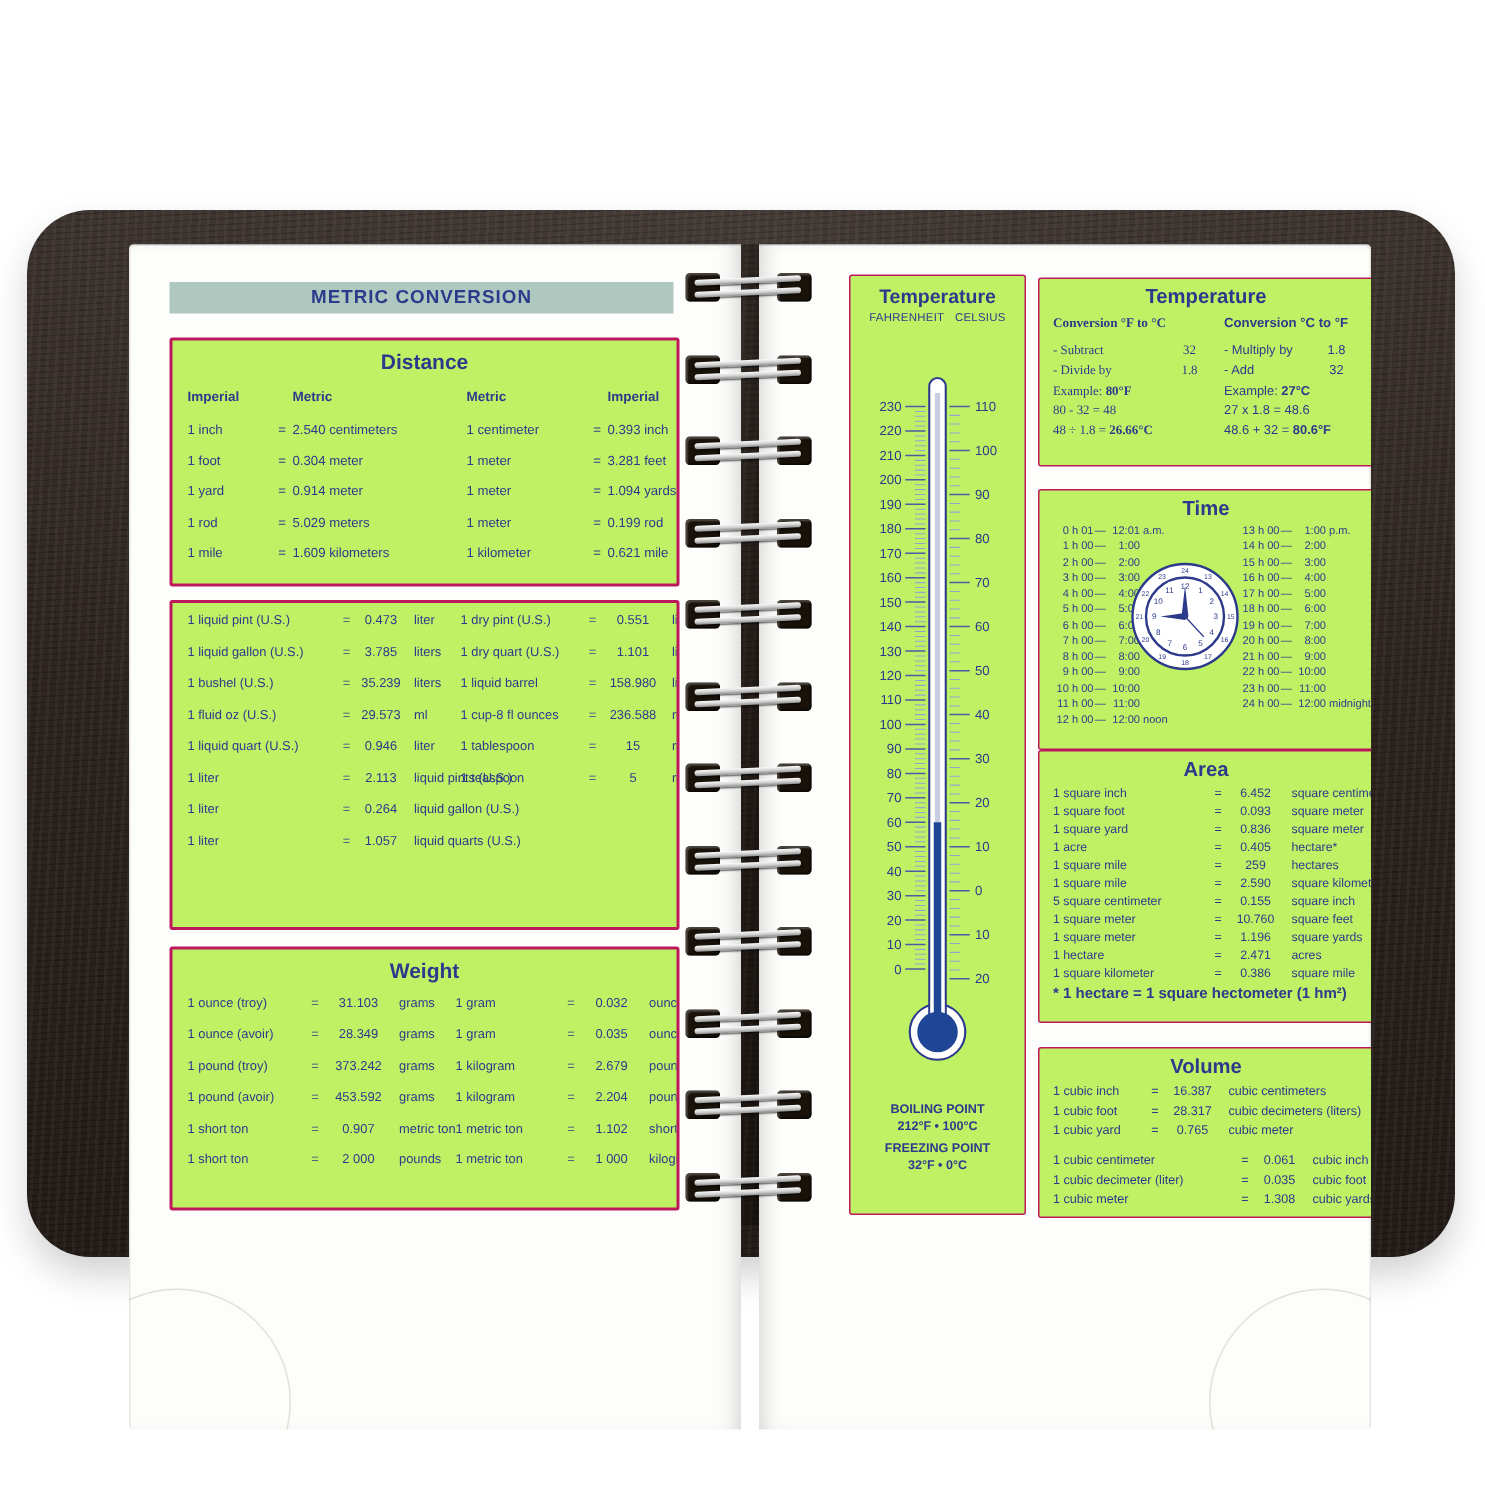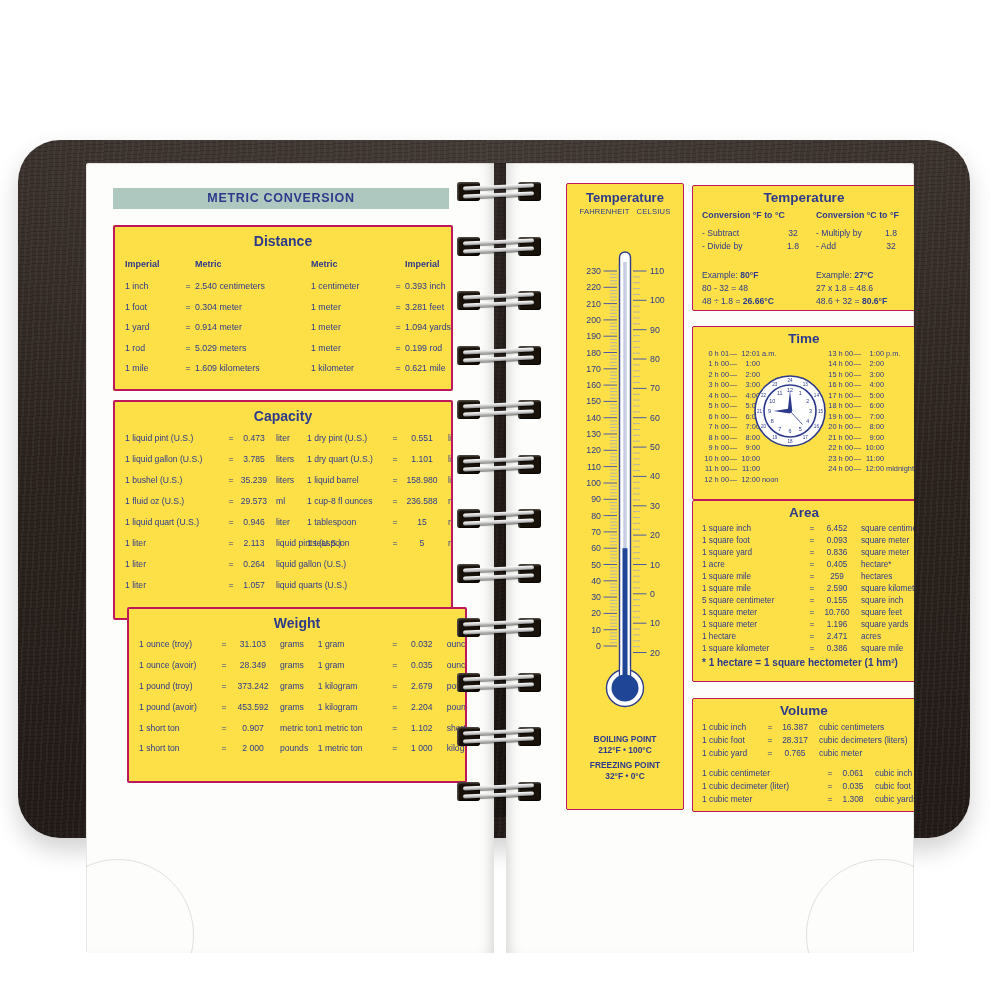--- a/index.html
+++ b/index.html
@@ -33,31 +33,31 @@
   .hole{position:absolute;top:3px;width:23px;height:19px;background:#19120a;border-radius:3px;
     box-shadow:inset 1.5px 1.5px 1px rgba(255,255,255,0.22), inset -1px -1px 1px rgba(0,0,0,0.6);}
   .hole-l{left:7px;} .hole-r{left:68px;}
   .wire{position:absolute;left:13px;width:71px;height:3.5px;border-radius:2px;
     background:linear-gradient(180deg,#fbfbfb,#cfcfcf 55%,#8e8e8e);
     box-shadow:0 1px 1px rgba(0,0,0,0.55);}
   .w1{top:6px;transform:rotate(-2.5deg);}
   .w2{top:14px;transform:rotate(-2.5deg);}
 
   
-  .navy-box{position:absolute;background:#fde047;border:2px solid #be185d;border-radius:2px;overflow:hidden;}
+  .navy-box{position:absolute;background:#bef264;border:2px solid #be185d;border-radius:2px;overflow:hidden;}
   .navy-box.thin{border-width:1.5px;}
   .box-title{text-align:center;font-weight:700;font-size:14px;margin:6px 0 3px;white-space:nowrap;}
   .box-title.sm{font-size:13.5px;margin:4px 0 2px;}
 
   
   .band{position:absolute;left:27px;top:25px;width:336px;height:21px;background:#afc8bf;
     text-align:center;line-height:21px;font-weight:700;font-size:12.5px;letter-spacing:0.7px;}
   .box-distance{left:27px;top:62px;width:336px;height:162px;}
   .box-capacity{left:27px;top:237px;width:336px;height:216px;}
-  .box-weight{left:27px;top:444px;width:336px;height:172px;margin-left:14px;}
+  .box-weight{left:27px;top:468px;width:336px;height:172px;}
 
   .dist-head,.dist-row{display:grid;grid-template-columns:56px 14px 116px 80px 14px 1fr;
     align-items:center;padding:0 10px;white-space:nowrap;}
   .dist-head{height:24px;font-weight:700;font-size:9px;}
   .dist-row{height:20.5px;font-size:8.8px;}
   .dh2{grid-column:3;} .dh3{grid-column:4;} .dh4{grid-column:6;}
   .eq{text-align:center;}
 
   .two-col{display:flex;padding:0 10px;}
   .col-a{width:182px;} .col-b{flex:1;}
@@ -78,25 +78,25 @@
   .bp-block .val{font-weight:700;}
   .bp-gap{height:4px;}
 
   
   .box-tempconv{left:186px;top:22px;width:222px;height:124px;}
   .box-time{left:186px;top:163px;width:222px;height:172px;}
   .box-area{left:186px;top:337px;width:222px;height:180px;}
   .box-volume{left:186px;top:535px;width:222px;height:112px;}
 
   .tc-cols{display:flex;padding:0 9px;}
-  .tc-col1{width:106px;margin-right:8px;} .tc-col2{flex:1;}
+  .tc-col1{width:106px;margin-right:8px;font-family:Liberation Serif, serif;} .tc-col2{flex:1;}
   .tc-head{font-weight:700;font-size:8.8px;margin:3px 0 6px;white-space:nowrap;}
   .tc-step{display:grid;grid-template-columns:1fr 30px;font-size:8.6px;height:13px;align-items:center;white-space:nowrap;}
   .tc-step .val{text-align:center;}
-  .tc-ex{margin-top:18px;}
+  .tc-ex{margin-top:3px;}
   .tc-line{font-size:8.6px;height:12.8px;white-space:nowrap;}
   .tc-line b{font-weight:700;}
 
   .time-lists{position:relative;height:146px;}
   .time-col{position:absolute;top:0;}
   .time-col-l{left:7px;width:122px;}
   .time-col-r{left:131px;width:90px;}
   .time-row{display:grid;grid-template-columns:29px 9px 22px 1fr;align-items:center;
     height:10.5px;font-size:7.4px;white-space:nowrap;}
   .time-row .l{text-align:right;} .time-row .dash{text-align:center;} .time-row .t{text-align:right;}
@@ -172,21 +172,20 @@
               <span class="eq">=</span>
               <span class="lbl">1.609 kilometers</span>
               <span class="lbl">1 kilometer</span>
               <span class="eq">=</span>
               <span class="lbl">0.621 mile</span>
             </div>
           </div>
       </div>
 
       <div class="navy-box box-capacity">
-        <div class="box-title">Capacity</div>
         <div class="two-col">
           <div class="col-a" id="cap-left">
               <div class="prow cap-l">
                 <span class="lbl">1 liquid pint (U.S.)</span>
                 <span class="eq">=</span>
                 <span class="num">0.473</span>
                 <span class="unit">liter</span>
               </div>
               <div class="prow cap-l">
                 <span class="lbl">1 liquid gallon (U.S.)</span>

